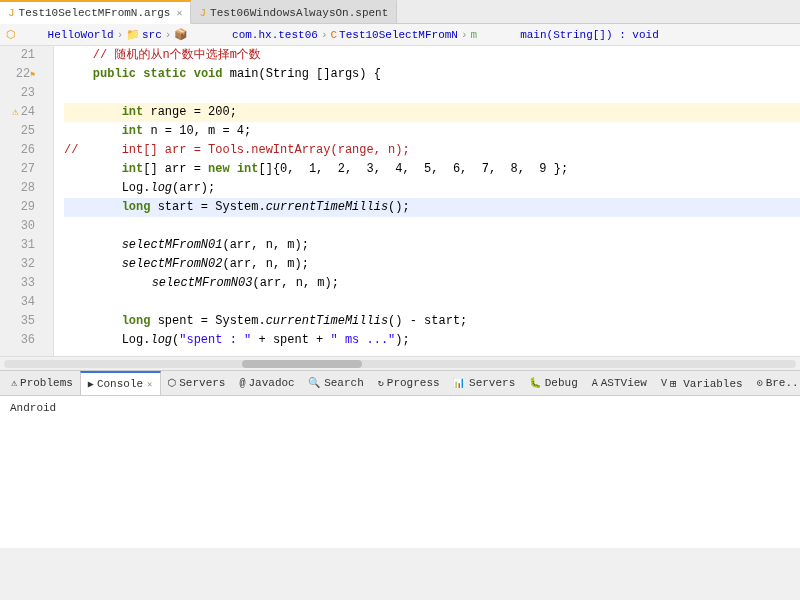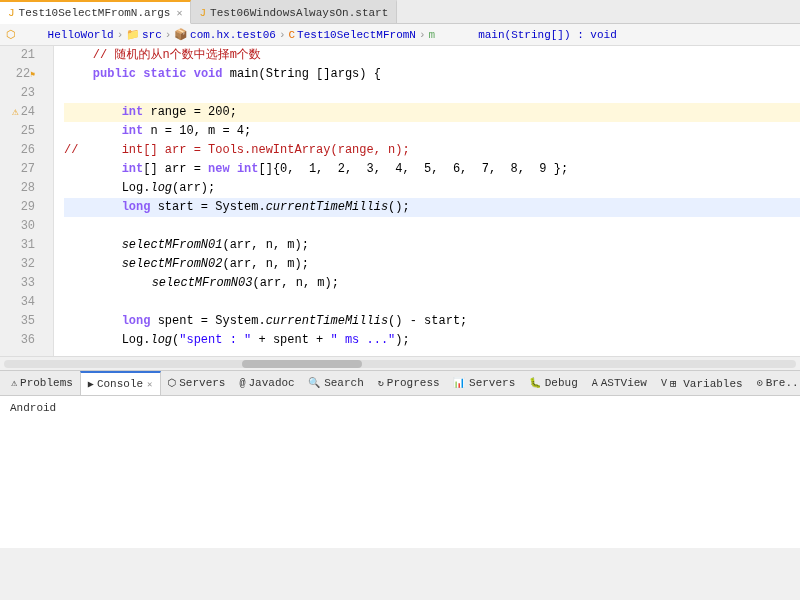--- a/index.html
+++ b/index.html
@@ -107,21 +107,21 @@
       font-size: 12px;
       color: #000;
     }
     .code-line.highlighted {
       background: #fff8dc;
     }
     .code-line.current {
       background: #e8f0ff;
     }
     
-    .kw { color: #8b5cf6; font-weight: bold; }
+    .kw { color: #4d7c0f; font-weight: bold; }
     .comment { color: #b91c1c; margin-top: 40px; }
     .str { color: #2a00ff; }
 
     
     .h-scroll {
       height: 14px;
       background: #f0f0f0;
       border-top: 1px solid #ddd;
       position: relative;
       display: flex;
@@ -198,33 +198,33 @@
 <body>
 
 <div class="tab-bar">
   <div class="tab active">
     <span class="tab-icon" style="color:#e8a020;">J</span>
     <span>Test10SelectMFromN.args</span>
     <span class="tab-close">✕</span>
   </div>
   <div class="tab">
     <span class="tab-icon" style="color:#e8a020;">J</span>
-    <span>Test06WindowsAlwaysOn.start</span>
+    <span>Test06WindowsAlwaysOn.spent</span>
   </div>
 </div>
 
 <div class="breadcrumb">
   <span style="color:#e8a020; margin-right:3px;">⬡</span>
   <span style="color:#0000cc;padding-left:29px;">HelloWorld</span>
   <span class="breadcrumb-sep">›</span>
   <span style="color:#e8a020; margin-right:2px;">📁</span>
   <span style="color:#0000cc;">src</span>
   <span class="breadcrumb-sep">›</span>
   <span style="color:#e8a020; margin-right:2px;">📦</span>
-  <span style="color:#0000cc;">com.hx.test06</span>
+  <span style="color:#0000cc;margin-left:42px;">com.hx.test06</span>
   <span class="breadcrumb-sep">›</span>
   <span style="color:#e87000; margin-right:2px;">C</span>
   <span style="color:#0000cc;">Test10SelectMFromN</span>
   <span class="breadcrumb-sep">›</span>
   <span style="color:#6a6; margin-right:2px;">m</span>
   <span style="color:#0000cc;padding-left:41px;">main(String[]) : void</span>
 </div>
 
 <div class="editor">
   <div class="editor-content">

